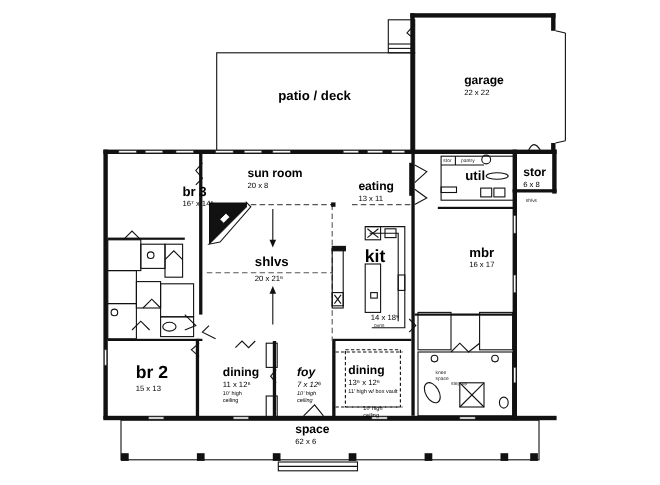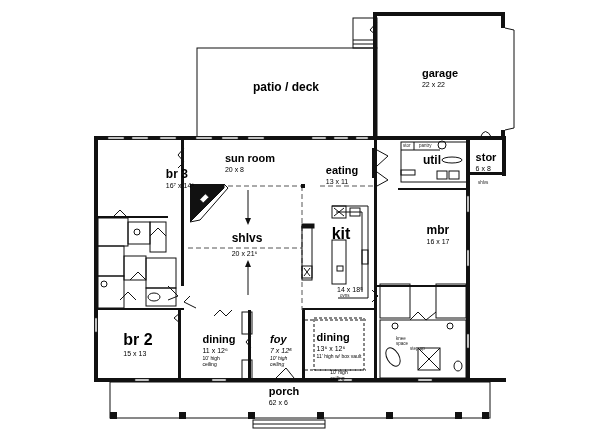--- a/index.html
+++ b/index.html
@@ -270,21 +270,21 @@
     <span class="name" style="font-size:11px">dining</span>
     <span class="dim">13⁶ x 12⁶</span>
     <span class="note">11' high w/ box vault</span>
   </div>
 <div class="lbl" style="left:339px; top:368px;">
     <span class="note">10' high
 ceiling</span>
   </div>
 
 <div class="lbl" style="left:284px; top:386px;">
-    <span class="name" style="font-size:11px">porch</span>
+    <span class="name" style="font-size:11px">space</span>
     <span class="dim">62 x 6</span>
   </div>
 
 <span class="tiny" style="left:396px; top:336px; white-space:pre;">knee
 space</span>
 <span class="tiny" style="left:410px; top:346px;">step up</span>
 <span class="tiny" style="left:419px; top:143px;">pantry</span>
 <span class="tiny" style="left:403px; top:143px;">stor</span>
 <span class="tiny" style="left:478px; top:180px;">shlvs</span>
 <span class="tiny" style="left:340px; top:293px;">ovns</span>

